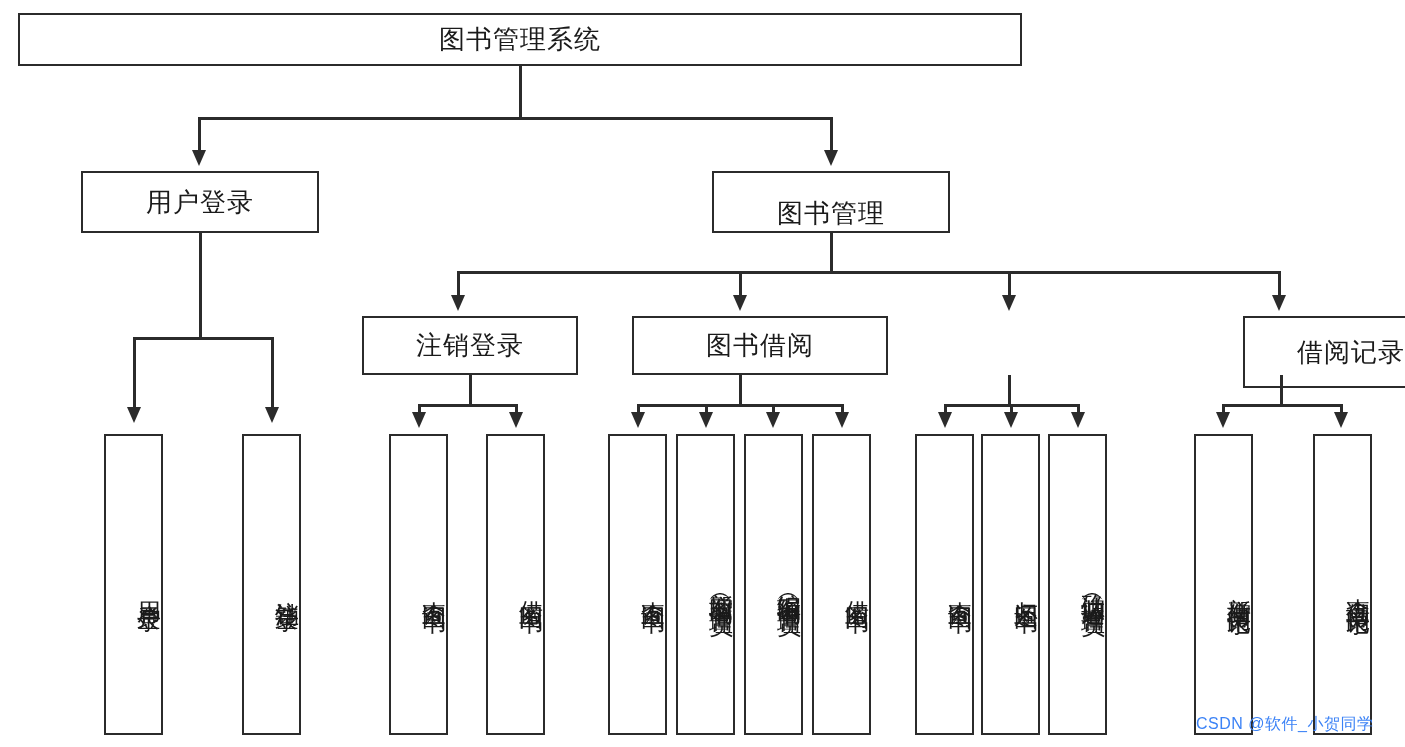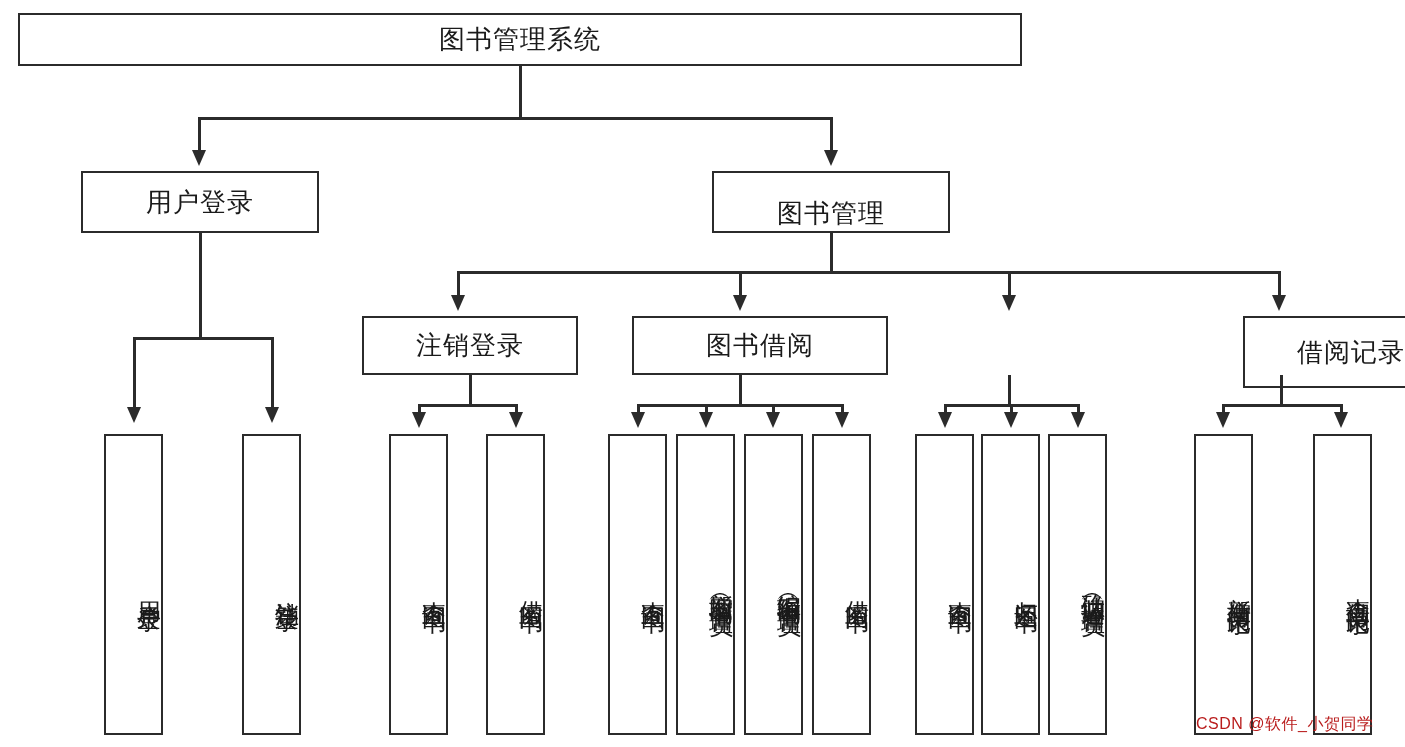--- a/index.html
+++ b/index.html
@@ -56,21 +56,21 @@
     position: absolute;
     width: 0;
     height: 0;
     border-left: 7px solid transparent;
     border-right: 7px solid transparent;
     border-top: 16px solid #2b2b2b;
   }
   #watermark {
     position: absolute;
     font-size: 16px;
-    color: #b91c1c;
+    color: #3b82f6;
     white-space: nowrap;
     letter-spacing: 0.5px;
   }
 </style>
 </head>
 <body>
 
 <div id="canvas">
 
   <div class="node horiz" style="left:18px; top:13px; width:1004px; height:53px;">

